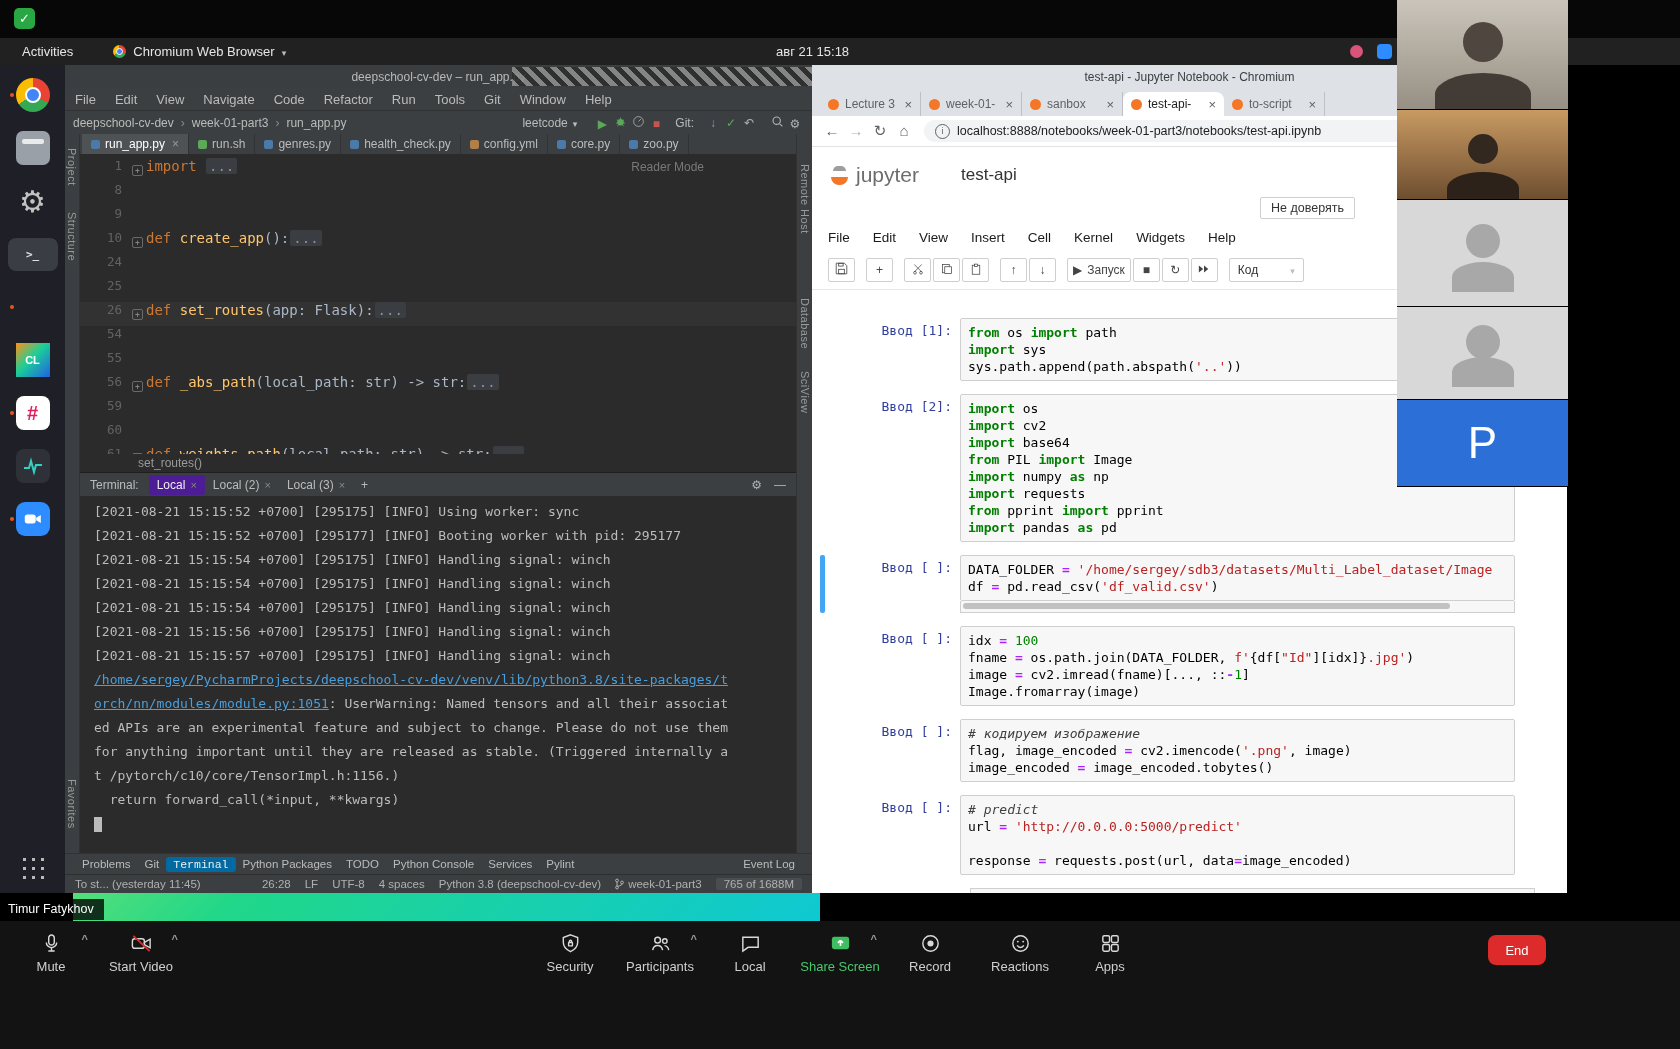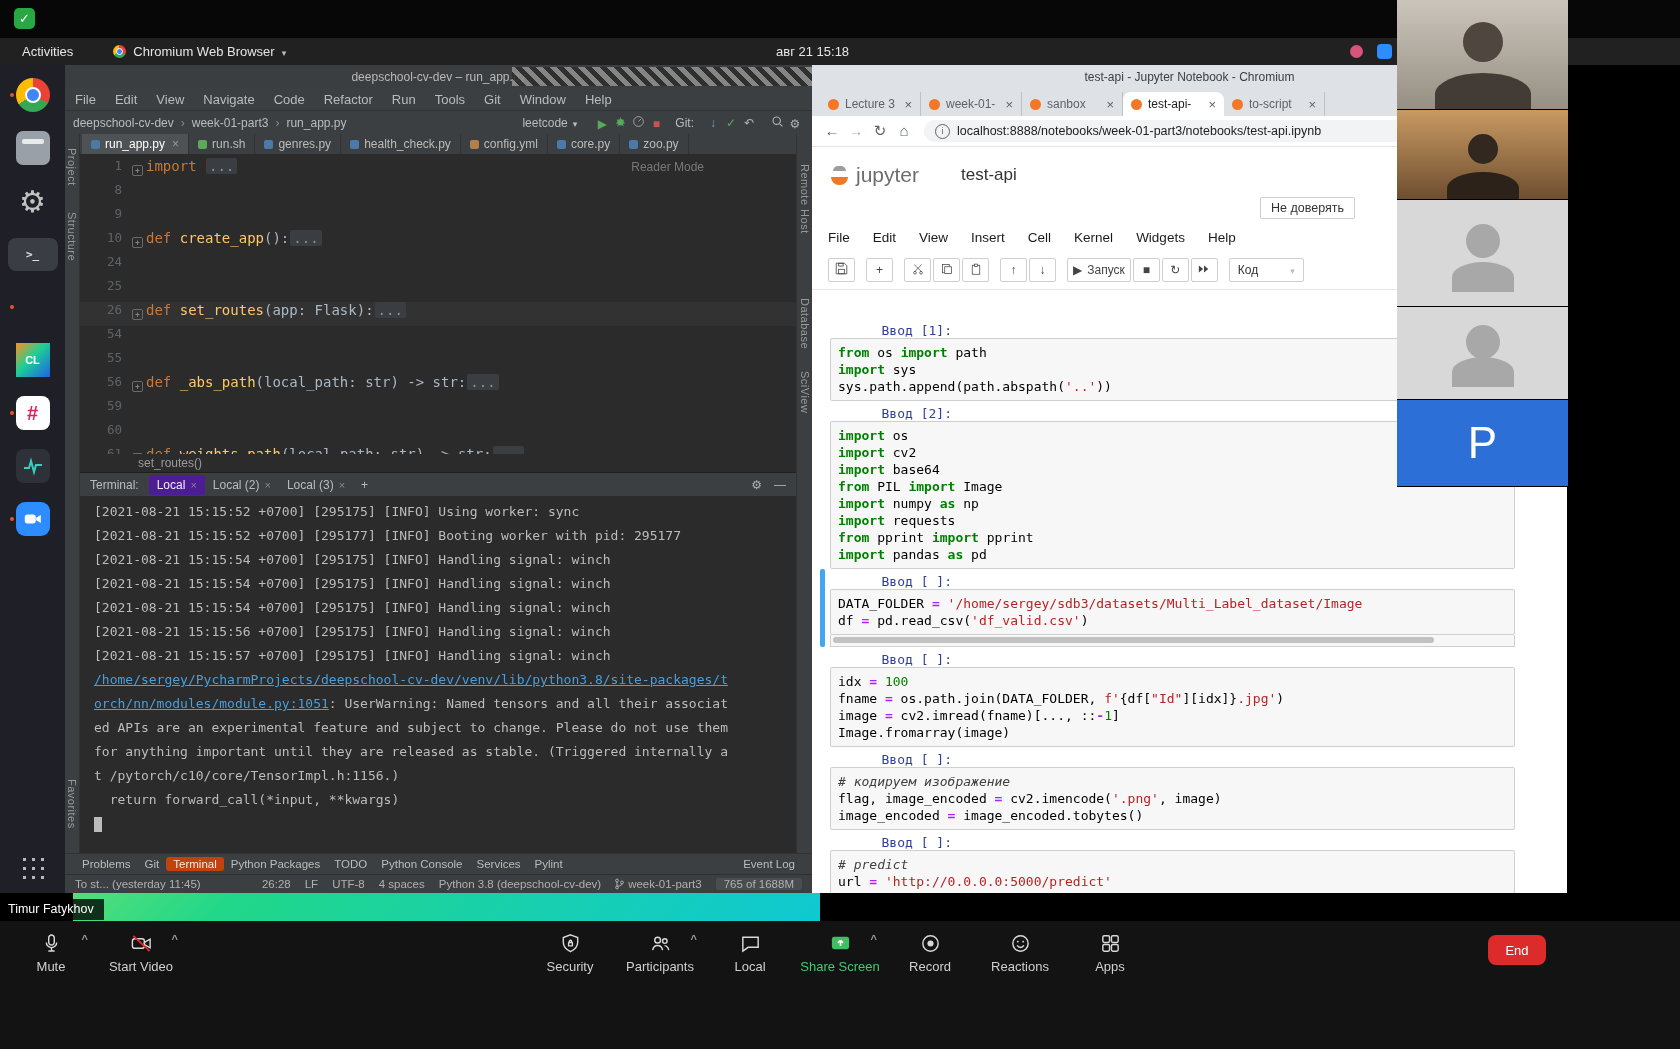--- a/index.html
+++ b/index.html
@@ -96,21 +96,21 @@
   .ic-min::before{content:"—";}
   .term-body{flex:1;overflow:hidden;padding:4px 0 0 14px;font:13px "DejaVu Sans Mono",monospace;
              color:#bcbcbc;line-height:24px;}
   .t-line{margin:0;white-space:pre;}
   .t-wrap{white-space:normal;max-width:640px;word-break:break-all;}
   .t-link{color:#4a9edb;text-decoration:underline;}
   .cursor{display:inline-block;width:8px;height:15px;background:#bbbbbb;vertical-align:middle;}
   .tw-bar{height:20px;background:#3c3f41;border-top:1px solid #323232;display:flex;align-items:center;gap:4px;
           padding:0 10px;font-size:11.5px;color:#bbb;flex:0 0 auto;}
   .tw-btn{padding:1px 7px;border-radius:3px;}
-  .tw-btn.active{background:#c2410c;color:#eee;}
+  .tw-btn.active{background:#0369a1;color:#eee;font-family:Liberation Mono, monospace;}
   .event-log{margin-left:auto;padding:1px 7px;}
   .pc-status{height:18px;background:#3c3f41;border-top:1px solid #2f2f2f;display:flex;align-items:center;
              padding:0 10px;font-size:11.5px;color:#b0b0b0;flex:0 0 auto;}
   .st-right{margin-left:auto;display:flex;align-items:center;gap:14px;}
   .st-item.branch{display:inline-flex;align-items:center;gap:4px;}
   .st-item.mem{background:#494d4f;border-radius:2px;padding:0 8px;}
   
   .browser{position:absolute;left:812px;top:65px;width:755px;height:828px;display:flex;flex-direction:column;
            background:#fff;box-sizing:border-box;}
   .b-title{height:23px;background:#dee1e6;display:flex;align-items:center;justify-content:center;font-size:12px;
@@ -141,21 +141,21 @@
   .j-trustrow{height:30px;display:flex;justify-content:flex-end;padding-right:212px;align-items:center;}
   .trust-btn{padding:3px 10px;border:1px solid #cfcfcf;border-radius:2px;background:#fff;font-size:12.5px;color:#333;}
   .j-menu{display:flex;gap:23px;padding:7px 16px 9px 16px;font-size:13.5px;color:#1a1a1a;}
   .j-toolbar{display:flex;align-items:center;padding:4px 16px 7px 16px;border-bottom:1px solid #e7e7e7;gap:2px;}
   .j-btn{height:24px;min-width:27px;display:inline-flex;align-items:center;justify-content:center;gap:5px;
          background:#fff;border:1px solid #cfcfcf;border-radius:2px;color:#444;font-size:12px;box-sizing:border-box;padding:0 5px;}
   .j-btn.gap{margin-left:9px;}
   .j-select{height:24px;border:1px solid #cfcfcf;border-radius:2px;font-size:12px;display:inline-flex;
             align-items:center;padding:0 8px;gap:32px;margin-left:9px;color:#333;box-sizing:border-box;}
   .j-cells{padding:28px 0 0 6px;}
-  .cell{display:flex;position:relative;padding-left:12px;padding-right:52px;flex-direction:column;}
+  .cell{display:flex;margin-bottom:13px;position:relative;padding-left:12px;padding-right:52px;}
   .cell.selected::before{content:"";position:absolute;left:2px;top:0;bottom:0;width:5px;background:#42a5f5;border-radius:2px;}
   .prompt{width:130px;text-align:right;padding:5px 8px 0 0;font:13px "DejaVu Sans Mono",monospace;
           color:#303f9f;white-space:nowrap;flex:0 0 auto;box-sizing:border-box;}
   .codewrap{flex:1;min-width:0;}
   .codebox{border:1px solid #cfcfcf;border-radius:2px;background:#f7f7f7;padding:5px 7px;
            font:13px "DejaVu Sans Mono",monospace;line-height:17px;overflow:hidden;}
   .j-line{white-space:pre;}
   .hscroll{height:11px;background:#f7f7f7;border:1px solid #cfcfcf;border-top:none;position:relative;}
   .hthumb{position:absolute;left:2px;top:2px;height:6px;width:88%;background:#c1c1c1;border-radius:3px;}
   .jupyter .tk-kw{color:#008000;font-weight:bold;}

